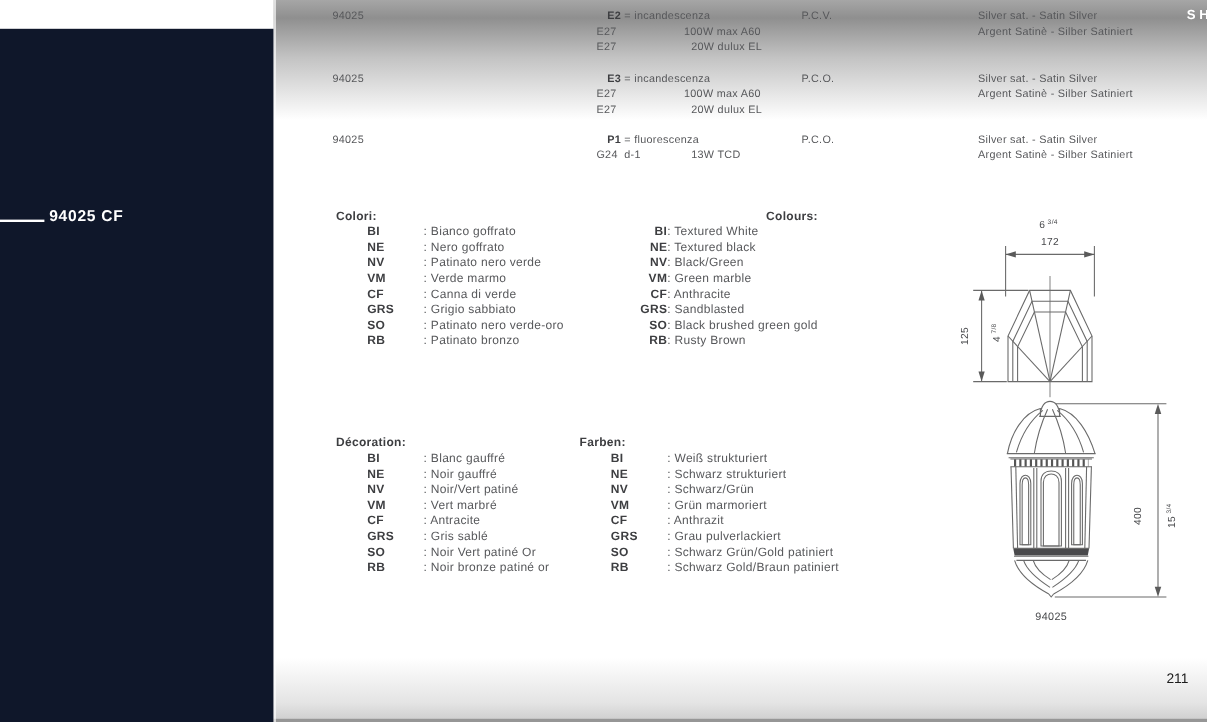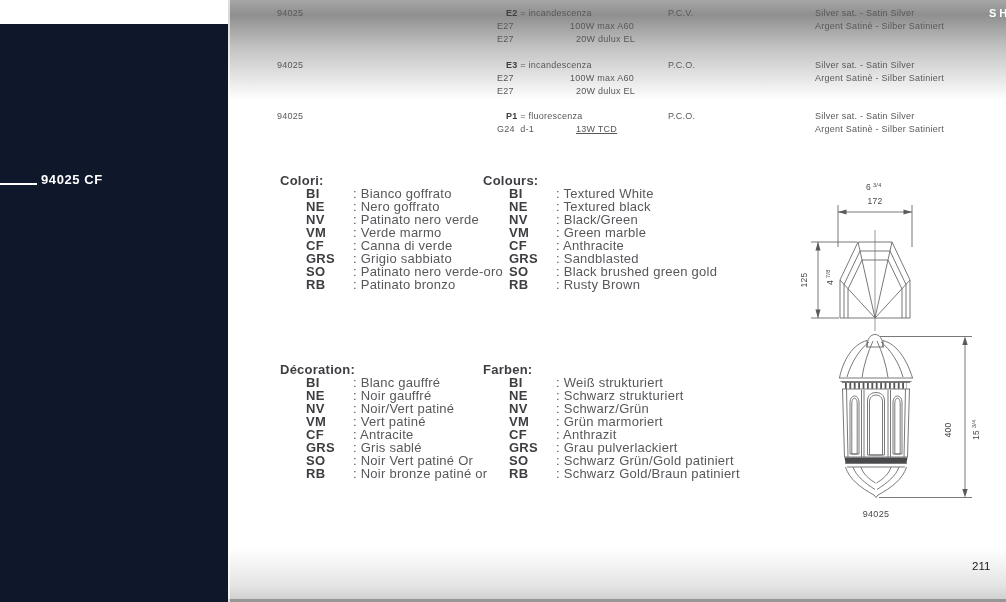--- a/index.html
+++ b/index.html
@@ -30,29 +30,29 @@
   .c-code     { left:49px;  top:0; }
   .c-lamphead { left:242px; top:0;padding-left:36px; }
   .lampcode   { font-weight:bold; color:#3d3e41; }
   .c-socket2  { left:269px; top:13px; }
   .c-power2   { left:342px; top:13px; }
   .c-socket3  { left:269px; top:26px; }
   .c-power3   { left:348px; top:26px; }
   .c-mat      { left:440px; top:0; }
   .c-fin1     { left:587px; top:0; }
   .c-fin2     { left:587px; top:13px; }
-  .trow.p1 .c-power2 { left:348px;text-decoration:underline; }
-  
-  .legend { position:absolute; font-size:13px; line-height:13px; color:#57585b;
+  .trow.p1 .c-power2 { left:348px; }
+  
+  .legend { position:absolute; font-size:10px; line-height:13px; color:#57585b;
             letter-spacing:0.25px; z-index:2; }
   .legend .ttl { font-weight:bold; color:#3d3e41; }
   .legend .lrow { display:flex;padding-left:26px; }
   .legend .code { font-weight:bold; color:#3d3e41; width:47px; flex:0 0 47px; }
   #legend-colori     { left:280px; top:174px; }
-  #legend-colours    { left:483px; top:174px; }
+  #legend-colours    { left:483px; top:174px;text-align:right; }
   #legend-decoration { left:280px; top:363px; }
   #legend-farben     { left:483px; top:363px; }
   
   .drawing { position:absolute; z-index:2; }
   #topview   { left:795px; top:176px; }
   #frontview { left:795px; top:330px; }
   svg text { font-family:"Liberation Sans", sans-serif; fill:#47484b; font-size:8.5px; letter-spacing:0.3px; }
   svg .frac { font-size:5.5px; }
   svg .mdl { font-size:9px; }
 </style>
@@ -188,21 +188,21 @@
     <div class="lrow">
         <span class="code">NE</span>
         <span>: Noir gauffré</span>
       </div>
     <div class="lrow">
         <span class="code">NV</span>
         <span>: Noir/Vert patiné</span>
       </div>
     <div class="lrow">
         <span class="code">VM</span>
-        <span>: Vert patiné</span>
+        <span>: Vert marbré</span>
       </div>
     <div class="lrow">
         <span class="code">CF</span>
         <span>: Antracite</span>
       </div>
     <div class="lrow">
         <span class="code">GRS</span>
         <span>: Gris sablé</span>
       </div>
     <div class="lrow">

